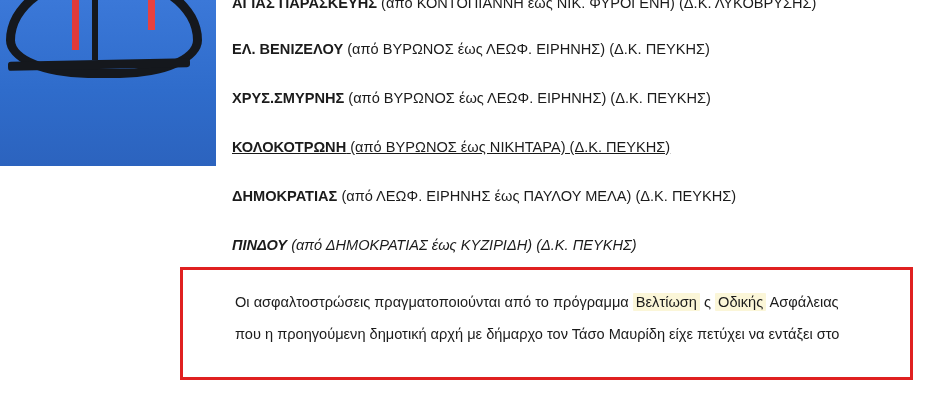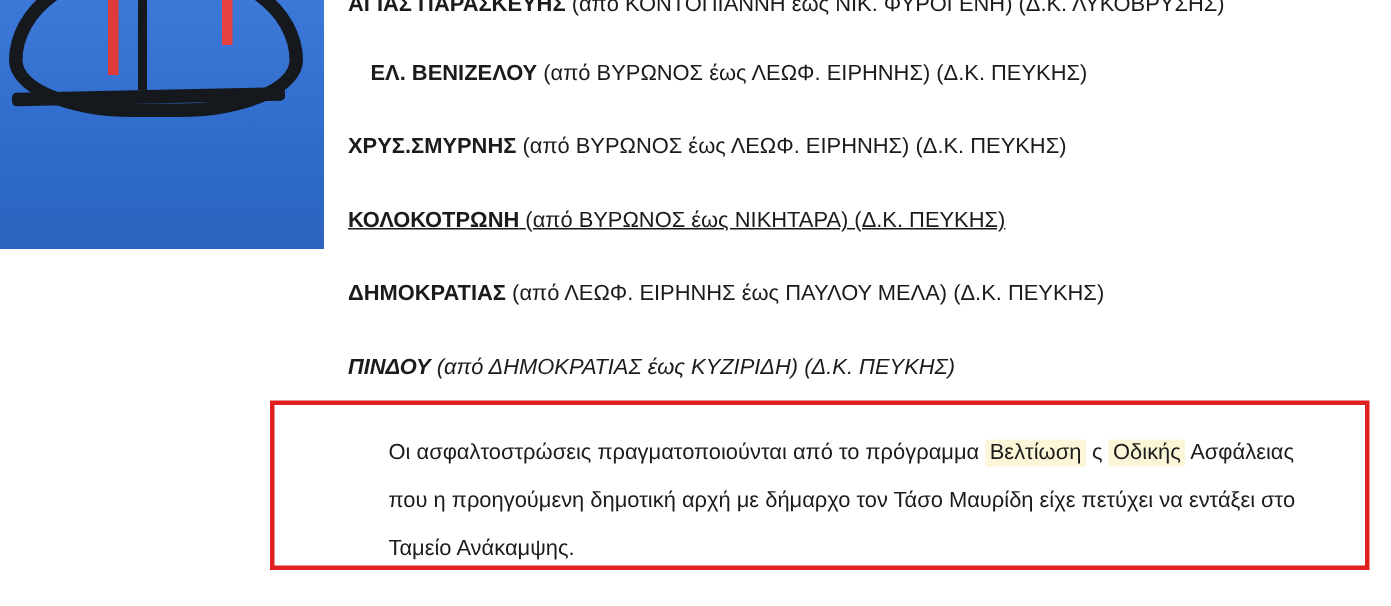--- a/index.html
+++ b/index.html
@@ -86,21 +86,21 @@
   .street-line {
     font-size: 14.6px;
     line-height: 18px;
     color: #1b1b1b;
     white-space: nowrap;
   }
   .street-line .nm {
     font-weight: bold;
   }
   .s0 { position: absolute; top: -6px;  left: 0; }
-  .s1 { position: absolute; top: 40px;  left: 0; margin-left: 15px; }
+  .s1 { position: absolute; top: 40px;  left: 0; }
   .s2 { position: absolute; top: 89px;  left: 0; }
   .s3 { position: absolute; top: 138px; left: 0; text-decoration: underline; }
   .s4 { position: absolute; top: 187px; left: 0; }
   .s5 { position: absolute; top: 236px; left: 0; font-style: italic; }
 
   
   #redbox {
     position: absolute;
     left: 180px;
     top: 267px;
@@ -110,21 +110,20 @@
     box-sizing: border-box;
   }
   #redbox .para {
     position: absolute;
     left: 52px;
     top: 16px;
     right: 18px;
     font-size: 14.6px;
     line-height: 32px;
     color: #1b1b1b;
-    margin-left: 24px;
   }
   .hl {
     background: #fbf6d8;
     padding: 1px 3px;
     border-radius: 1px;
   }
   #scrollbar-track {
     position: absolute;
     right: 0;
     top: 0;
@@ -169,17 +168,16 @@
   <div class="street-line s5">
     <span class="nm">ΠΙΝΔΟΥ</span>
     <span>(από ΔΗΜΟΚΡΑΤΙΑΣ έως ΚΥΖΙΡΙΔΗ) (Δ.Κ. ΠΕΥΚΗΣ)</span>
   </div>
 </div>
 
 <div id="redbox">
   <div class="para">
     <span>Οι ασφαλτοστρώσεις πραγματοποιούνται από το πρόγραμμα </span><span class="hl">Βελτίωση</span><span> ς </span><span class="hl">Οδικής</span><span> </span><span>Ασφάλειας</span><br>
     <span>που η προηγούμενη δημοτική αρχή με δήμαρχο τον Τάσο Μαυρίδη είχε πετύχει να εντάξει στο</span><br>
-    <span>Ταμείο Ανάκαμψης.</span>
   </div>
 </div>
 
 <div id="scrollbar-track"></div>
 
 </body></html>

